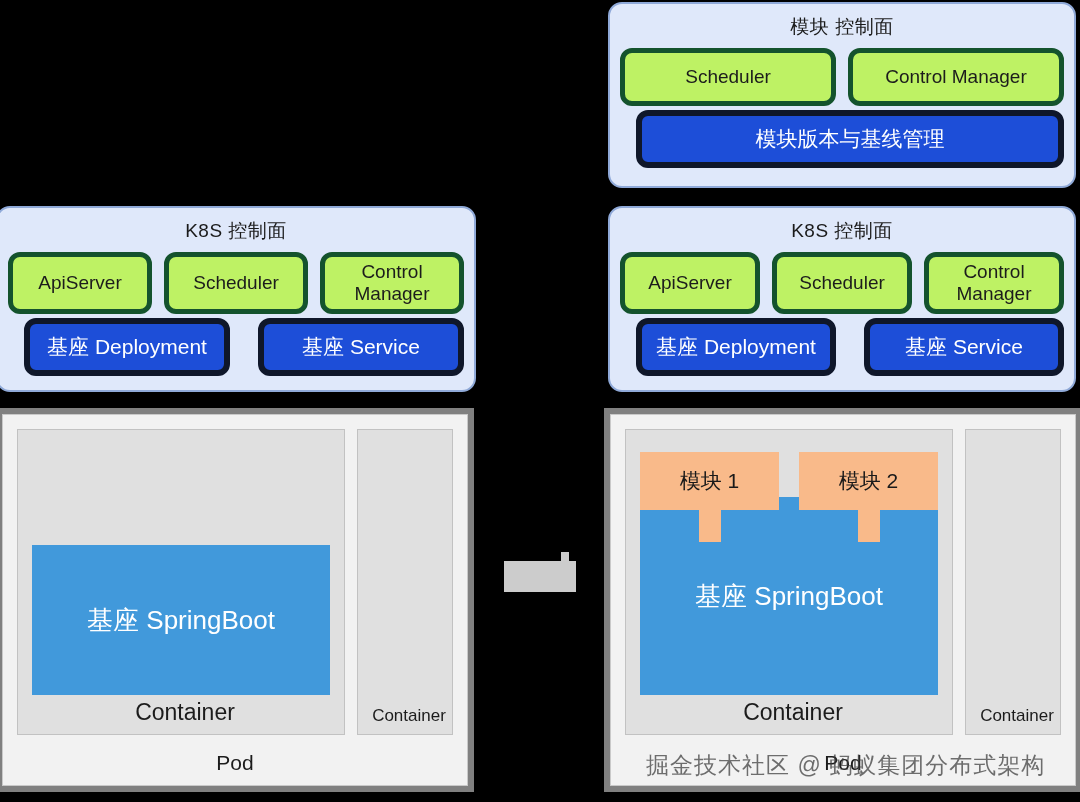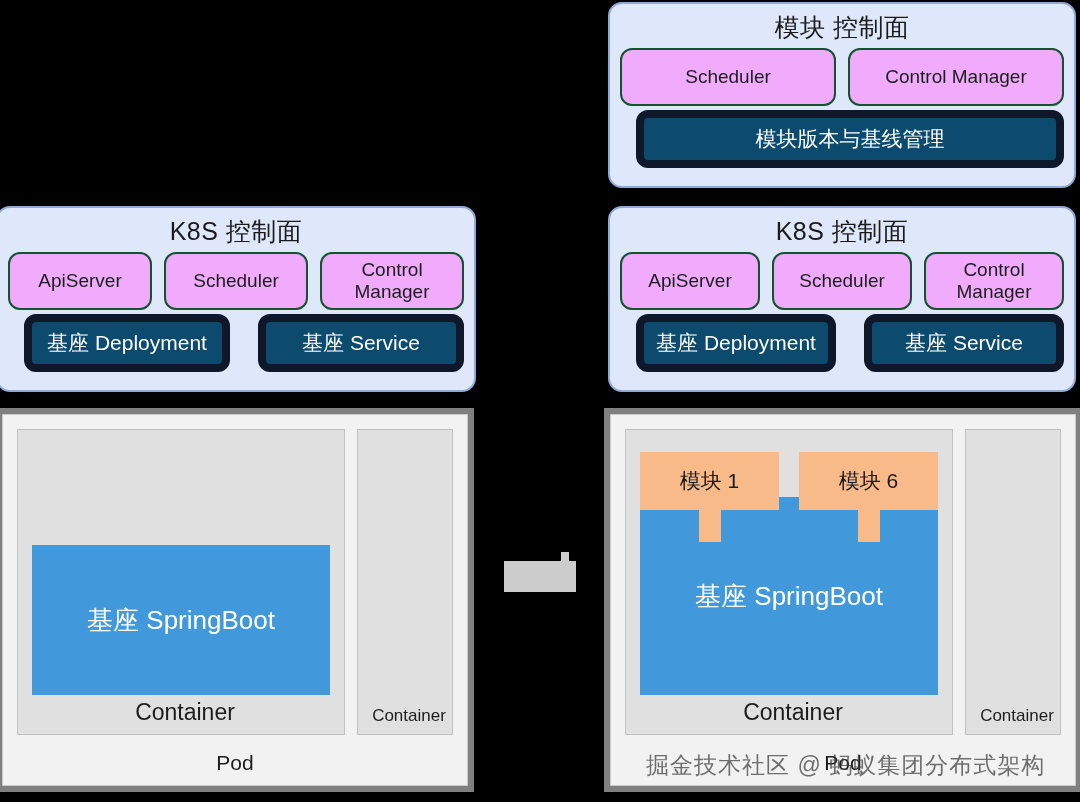--- a/index.html
+++ b/index.html
@@ -15,46 +15,46 @@
   .cp-panel {
     position: absolute;
     background: #dfe8fa;
     border: 2px solid #8fa9d8;
     border-radius: 14px;
     box-shadow: 0 1px 3px rgba(0,0,0,.35);
     padding: 8px 10px 12px 10px;
   }
   .cp-title {
     text-align: center;
-    font-size: 25px;
+    font-size: 19px;
     color: #1a1a1a;
     letter-spacing: .5px;
     line-height: 30px;
     height: 32px;
     white-space: nowrap;
   }
   .cp-row { display: flex; gap: 12px; margin-top: 4px; }
   .cp-cell {
     flex: 1 1 0;
     display: flex; align-items: center; justify-content: center;
     text-align: center;
     border-radius: 12px;
     min-height: 58px;
     padding: 4px 6px;
     line-height: 1.15;
   }
   .cell-green {
-    background: #f0abfc;
-    border: 2px solid #14532d;
+    background: #bef264;
+    border: 5px solid #14532d;
     color: #1c1c1c;
     font-size: 19px;
   }
   .cell-blue {
-    background: #0c4a6e;
-    border: 8px solid #0f172a;
+    background: #1d4ed8;
+    border: 6px solid #0f172a;
     color: #ffffff;
     font-size: 21px;
     margin-left: 16px;
   }
   .cell-blue.cn { font-size: 21px; }
 
   
   .pod-frame {
     position: absolute;
     background: #808080;
@@ -230,21 +230,21 @@
 
           <div class="module-row" style="top:22px;">
             <div class="module">
               <div class="module-head">
                 <span>模块 1</span>
               </div>
               <div class="module-stem"></div>
             </div>
             <div class="module">
               <div class="module-head">
-                <span>模块 6</span>
+                <span>模块 2</span>
               </div>
               <div class="module-stem"></div>
             </div>
           </div>
 
           <div class="springboot sb-right">
             <span>基座 SpringBoot</span>
           </div>
           <div class="container-label">Container</div>
         </div>

